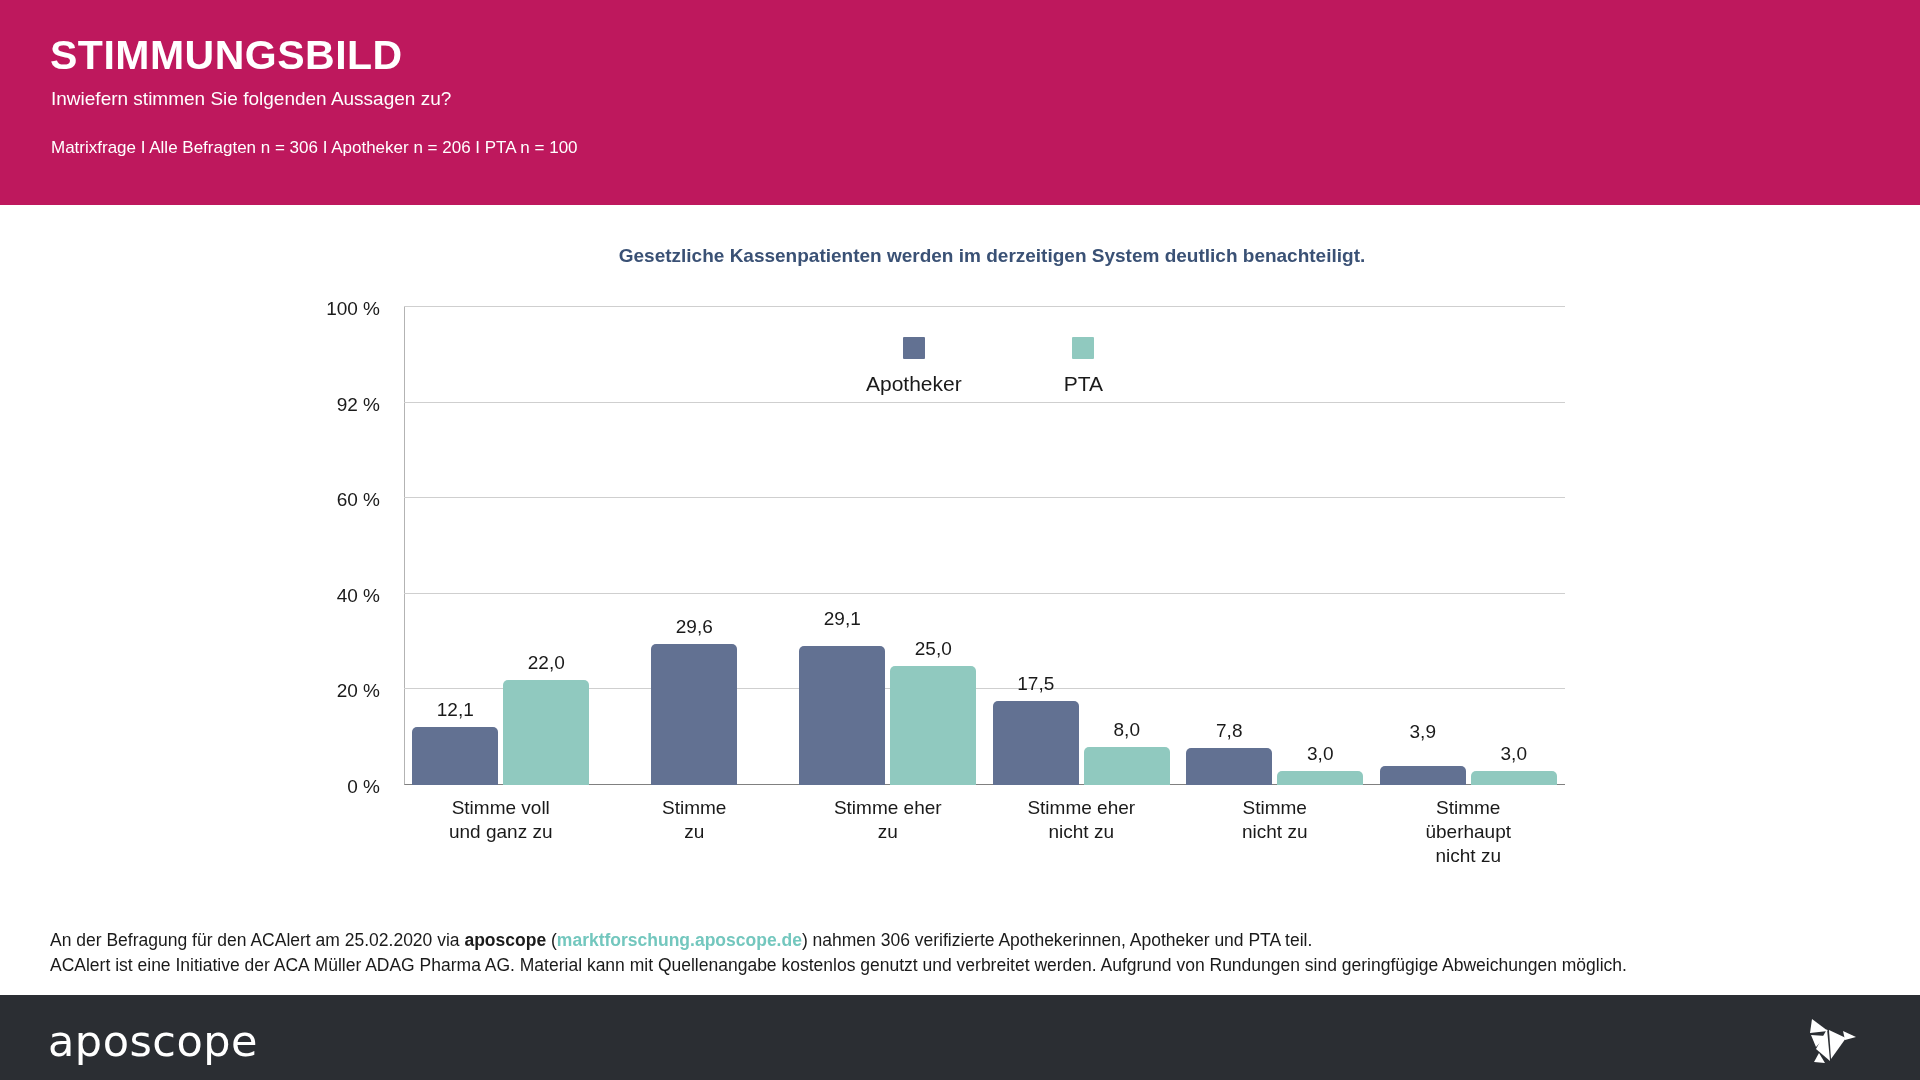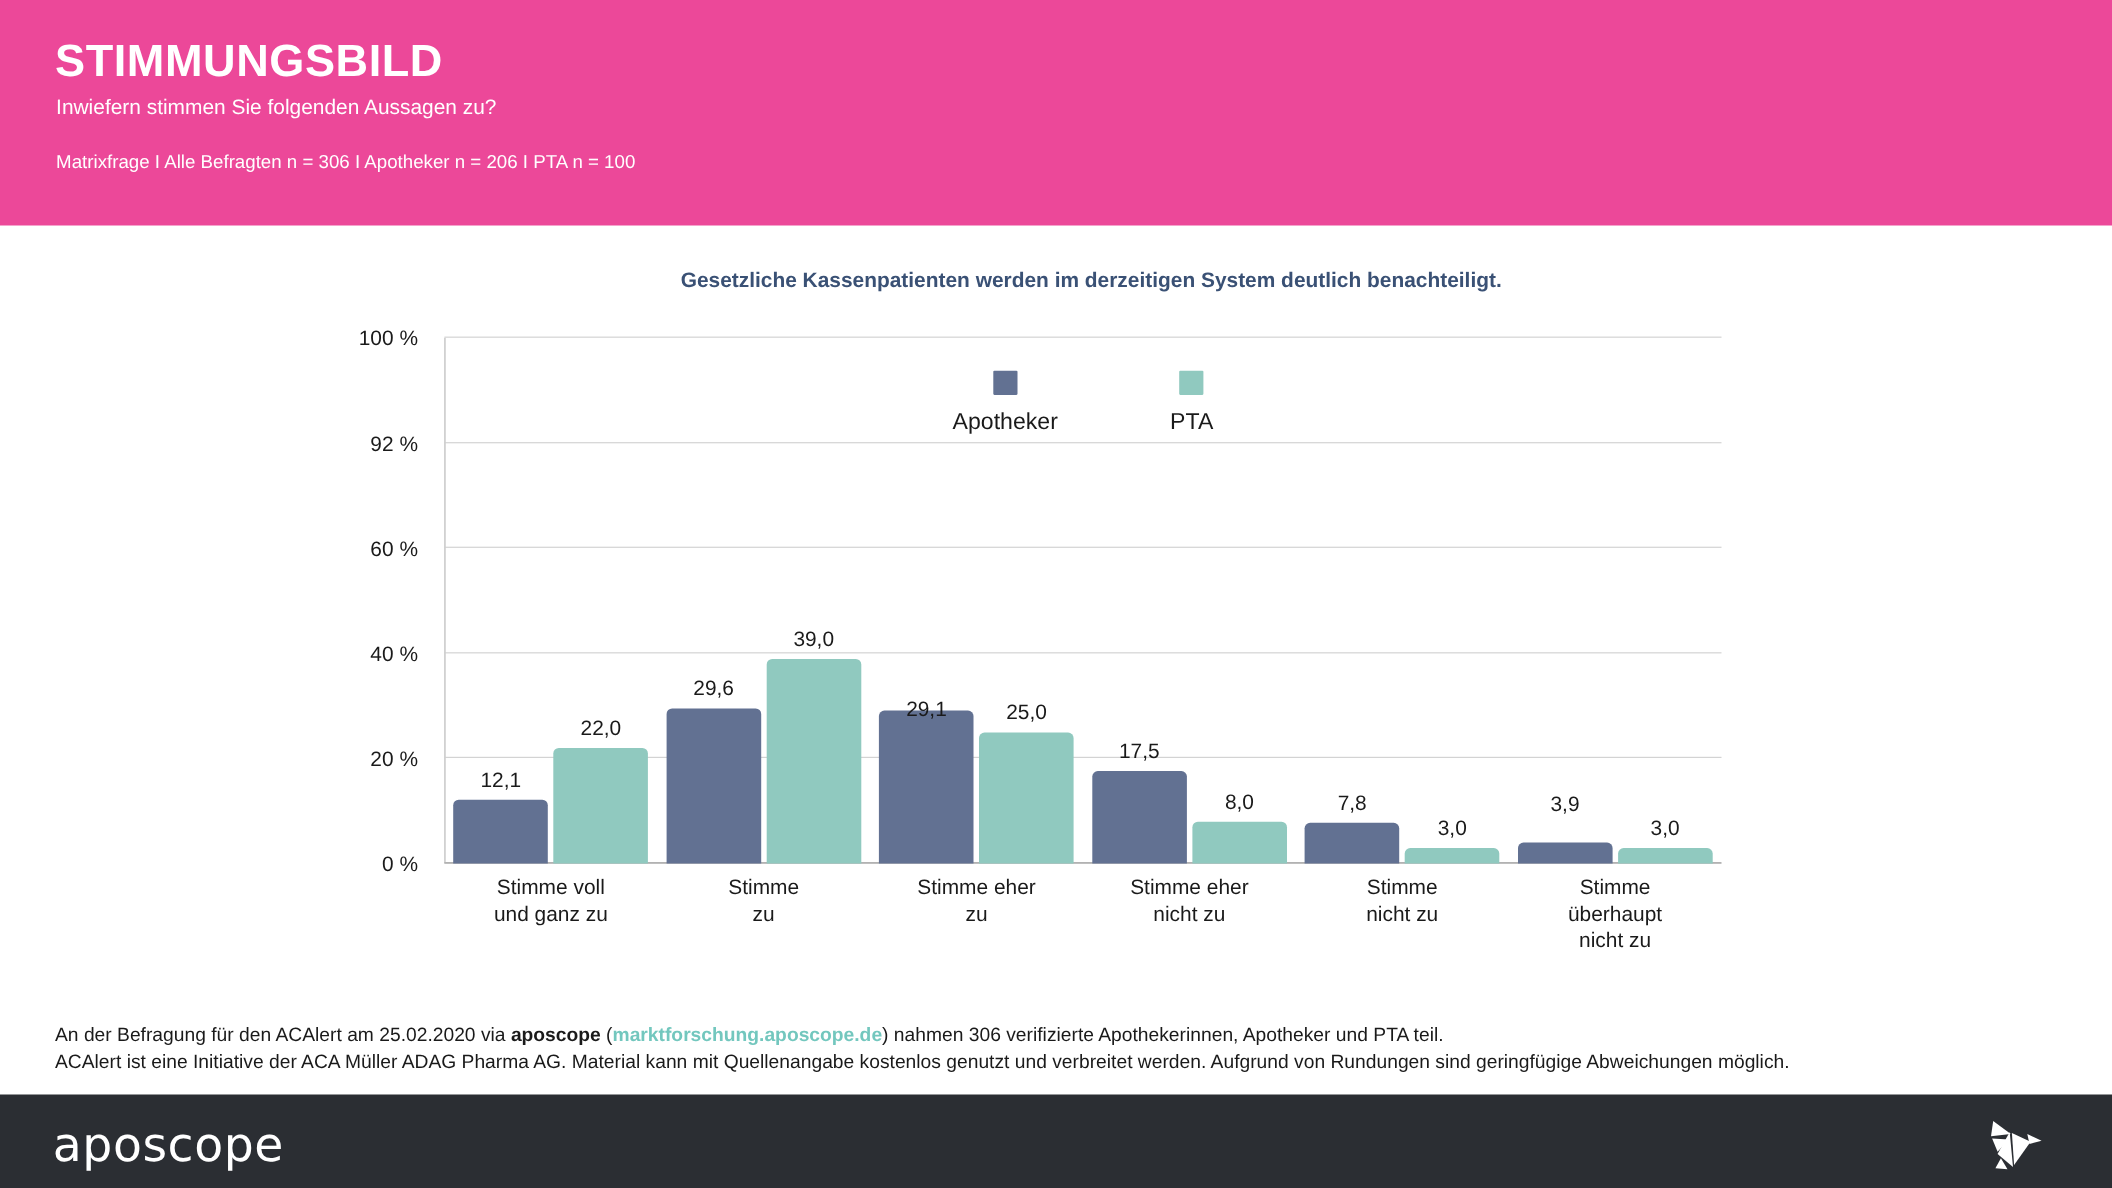--- a/index.html
+++ b/index.html
@@ -13,21 +13,21 @@
     position: relative;
     width: 1920px; height: 1080px;
     background: #ffffff;
   }
 
   
   .header-band {
     position: absolute;
     left: 0; top: 0;
     width: 1920px; height: 205px;
-    background: #ec4899;
+    background: #be185d;
   }
   .header-title {
     position: absolute;
     left: 50px; top: 35px;
     font-size: 41px;
     font-weight: bold;
     letter-spacing: 0.5px;
     color: #ffffff;
     line-height: 1.0;
   }
@@ -253,29 +253,25 @@
           <div class="bar-slot">
             <div class="bar pta" style="height: 105.16px; background: rgb(144, 201, 191);"></div>
             <div class="bar-value" style="bottom: 111.16px;">22,0</div>
           </div>
         </div>
         <div class="group">
           <div class="bar-slot">
             <div class="bar apotheker" style="height: 141.488px; background: rgb(98, 113, 146);"></div>
             <div class="bar-value" style="bottom: 147.488px;">29,6</div>
           </div>
-          <div class="bar-slot">
-            <div class="bar pta" style="height: 186.42px; background: rgb(144, 201, 191);"></div>
-            <div class="bar-value" style="bottom: 192.42px;">39,0</div>
-          </div>
         </div>
         <div class="group">
           <div class="bar-slot">
             <div class="bar apotheker" style="height: 139.098px; background: rgb(98, 113, 146);"></div>
-            <div class="bar-value" style="bottom: 128px; text-align: center;">29,1</div>
+            <div class="bar-value" style="bottom: 155px; text-align: center;">29,1</div>
           </div>
           <div class="bar-slot">
             <div class="bar pta" style="height: 119.5px; background: rgb(144, 201, 191);"></div>
             <div class="bar-value" style="bottom: 125.5px;">25,0</div>
           </div>
         </div>
         <div class="group">
           <div class="bar-slot">
             <div class="bar apotheker" style="height: 83.65px; background: rgb(98, 113, 146);"></div>
             <div class="bar-value" style="bottom: 89.65px;">17,5</div>

